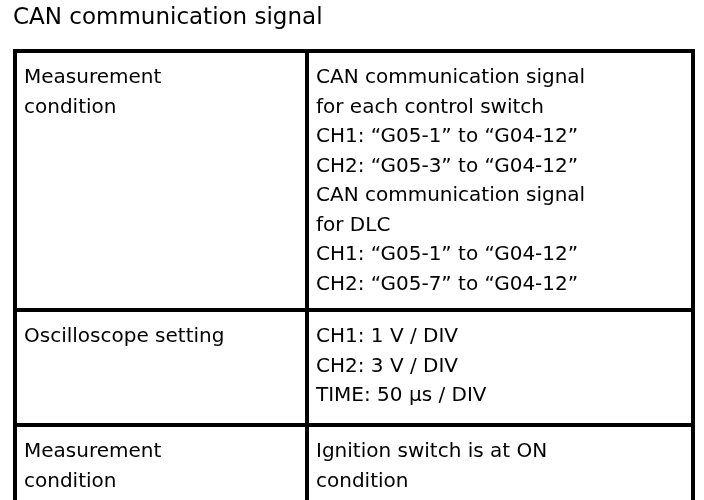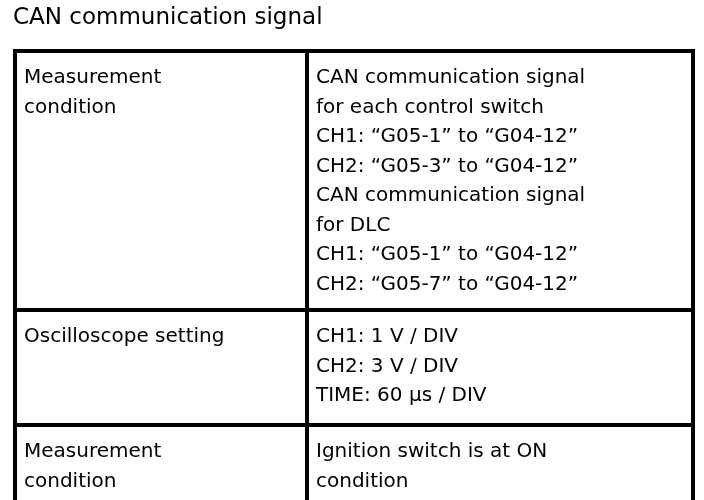--- a/index.html
+++ b/index.html
@@ -101,21 +101,21 @@
       <tr class="row-2">
         <td>
           <div class="cell-inner">
             <div class="line">Oscilloscope setting</div>
           </div>
         </td>
         <td>
           <div class="cell-inner">
             <div class="line">CH1: 1 V / DIV</div>
             <div class="line">CH2: 3 V / DIV</div>
-            <div class="line">TIME: 60 µs / DIV</div>
+            <div class="line">TIME: 50 µs / DIV</div>
           </div>
         </td>
       </tr>
 
       <tr class="row-3">
         <td>
           <div class="cell-inner">
             <div class="line">Measurement</div>
             <div class="line">condition</div>
           </div>

